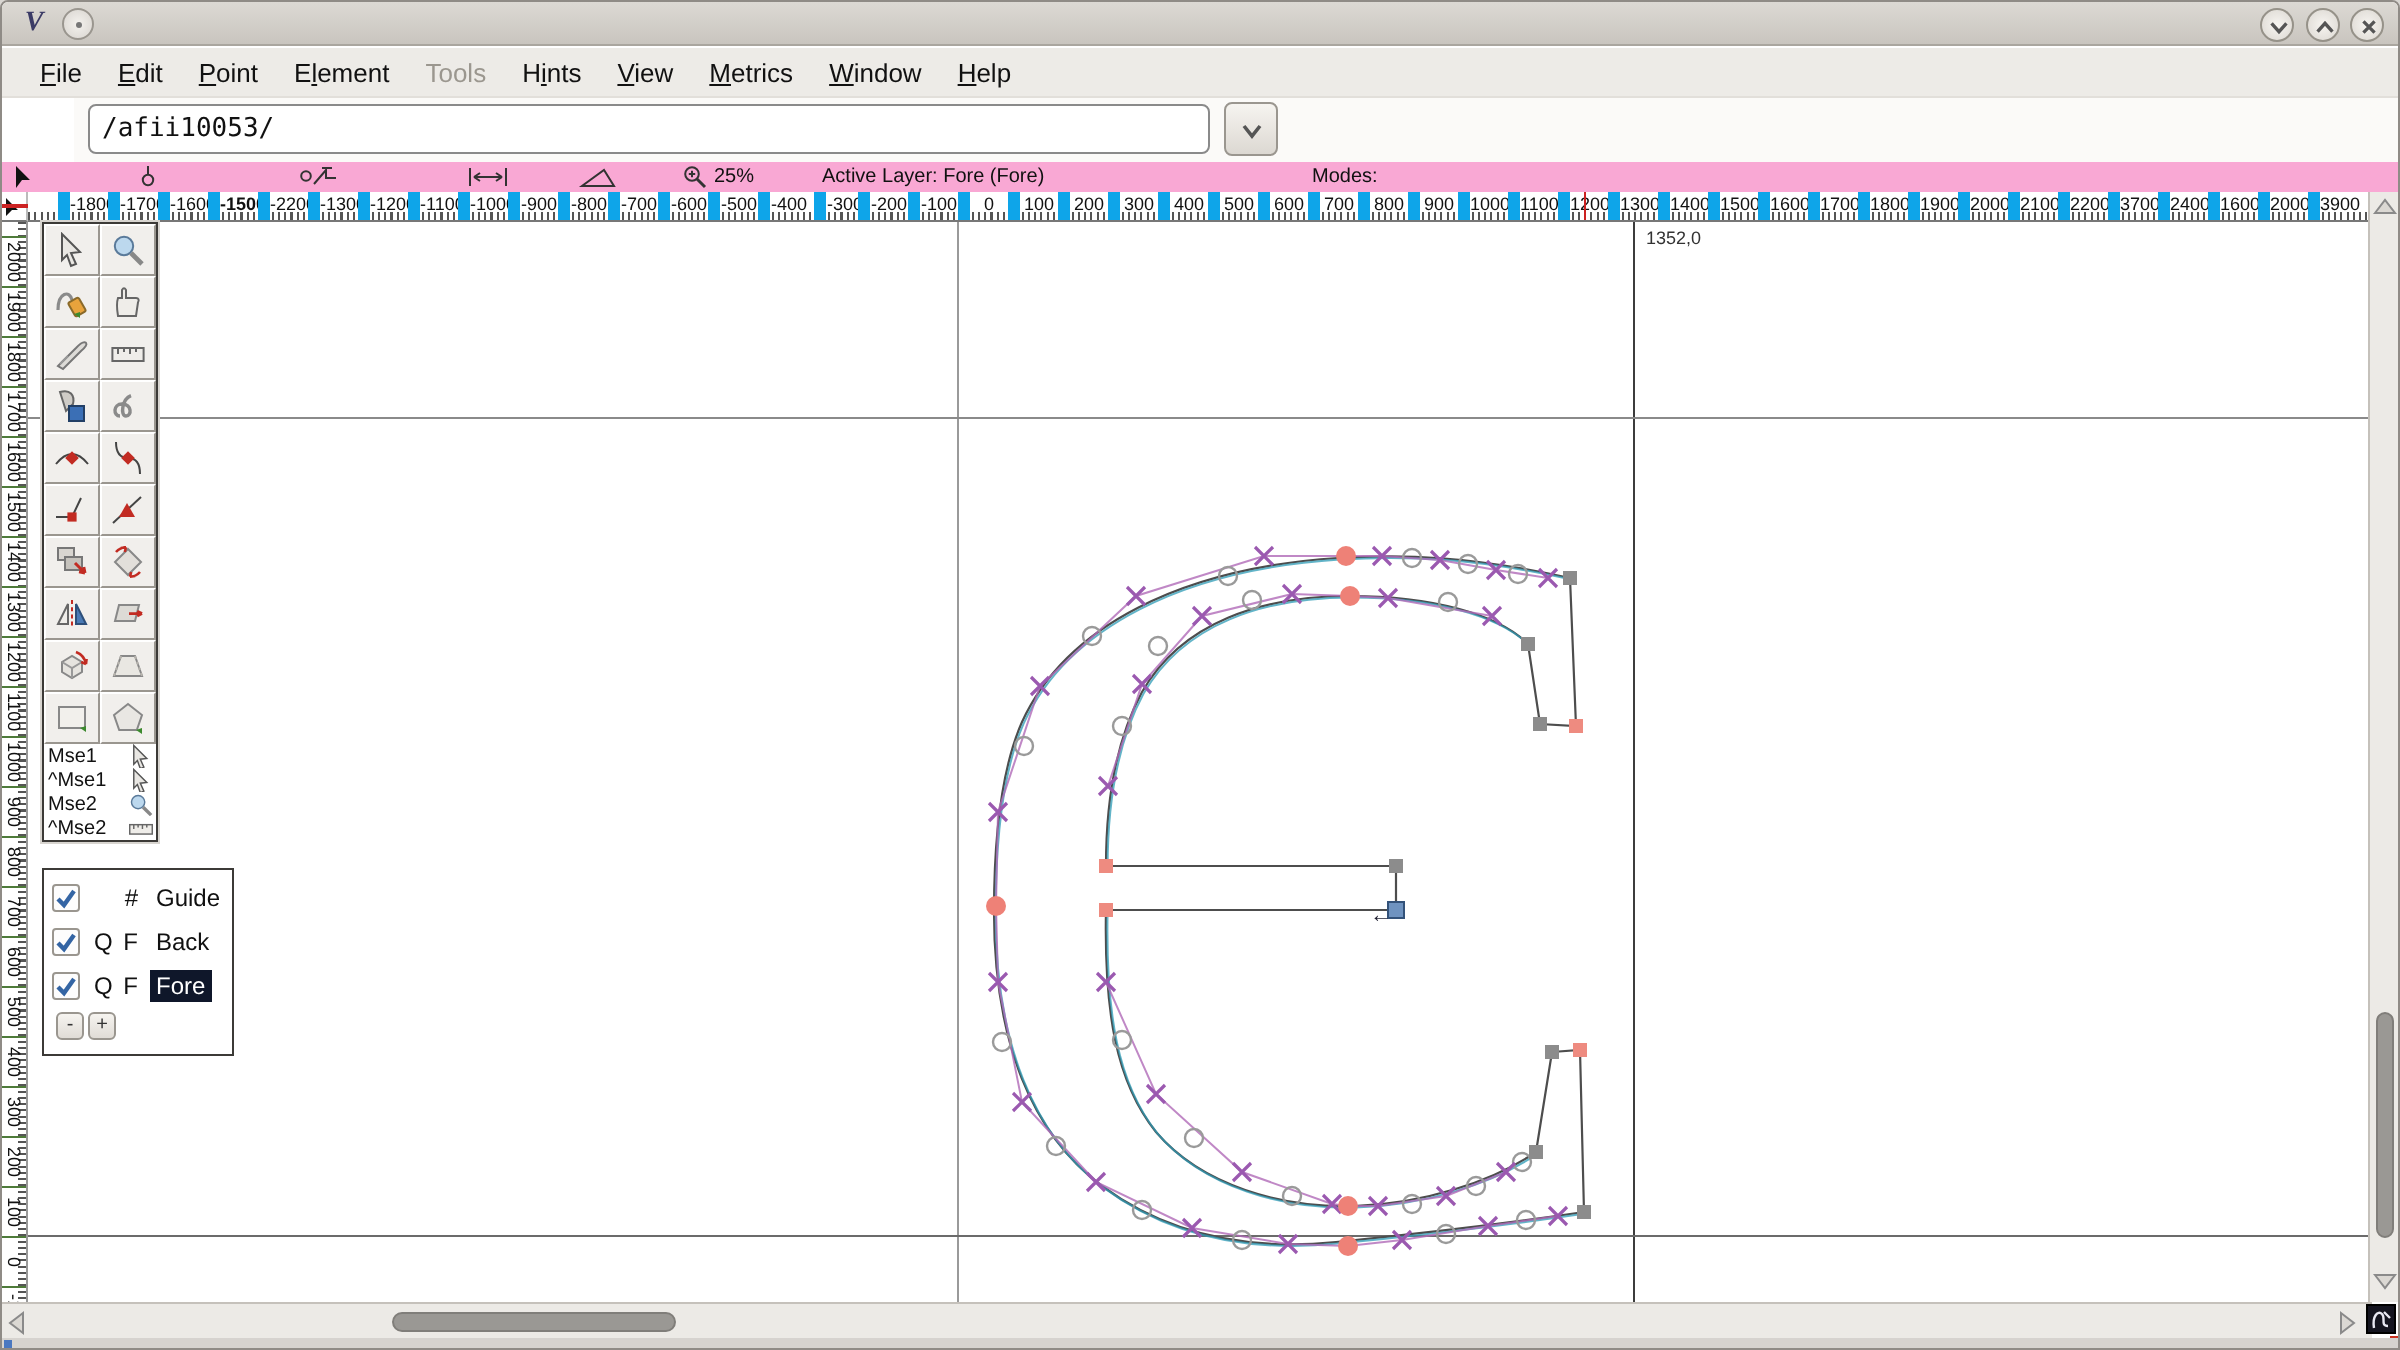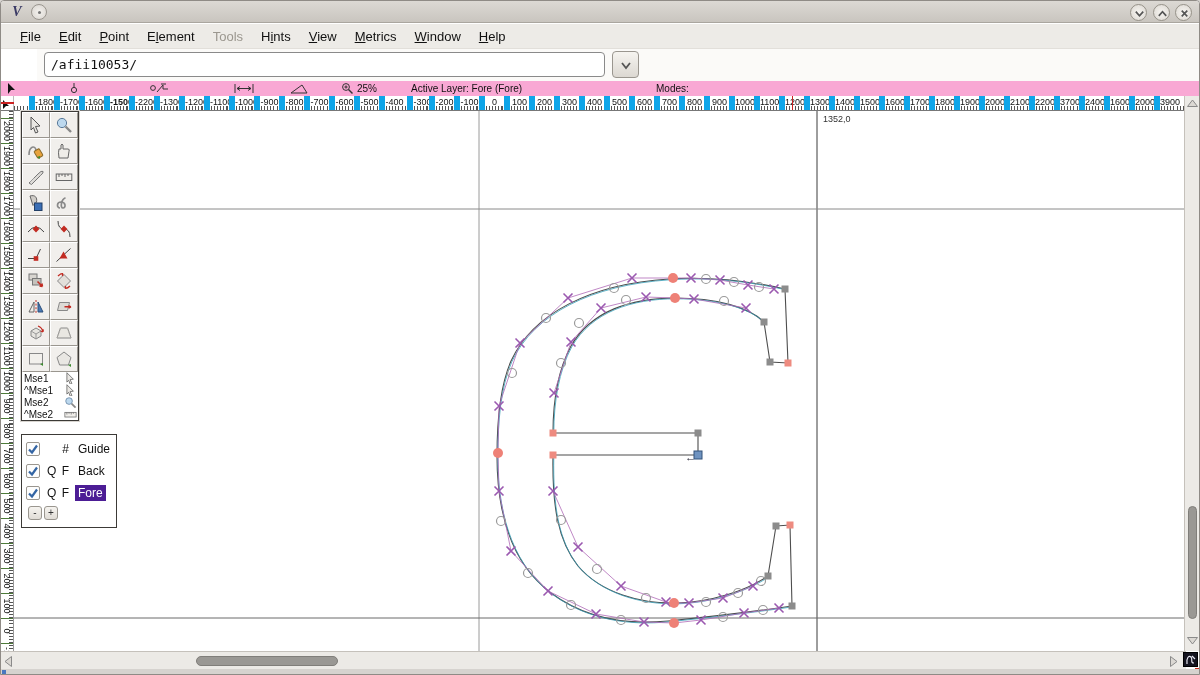--- a/index.html
+++ b/index.html
@@ -83,21 +83,21 @@
   .mse-row svg { position:absolute; right:1px; top:0; }
 
   
   #layers { position:absolute; left:20px; top:433px; width:96px; background:#fff;
     border:1px solid #3c3a37; padding:3px 0 3px 2px; }
   .layer-row { height:22px; display:flex; align-items:center; font-size:12px; color:#111; }
   .layer-cb { width:14px; height:14px; border:1px solid #9a968f; background:#fdfdfd; margin:0 4px 0 2px;
     position:relative; border-radius:2px; }
   .layer-cols { width:26px; text-align:right; margin-right:5px; letter-spacing:1px; white-space:pre; }
   .layer-label { padding:1px 3px; }
-  .layer-label.selected { background:#4c1d95; color:#fff; }
+  .layer-label.selected { background:#0f172a; color:#fff; }
   #layer-btns { height:20px; display:flex; gap:2px; padding:2px 0 0 4px; }
   .layer-small-btn { width:14px; height:14px; border:1px solid #9a968f; border-radius:3px;
     background:linear-gradient(#f6f4f0,#e0dcd6); font-size:10px; line-height:12px; text-align:center; color:#333; }
 
   
   #vscroll { position:absolute; right:0; top:95px; width:15px; height:555px; background:#eceae6;
     border-left:1px solid #c5c1bb; }
   #vthumb { position:absolute; left:3px; width:9px; border-radius:5px; background:#9a9894; border:1px solid #807e7a; }
   #hscroll { position:absolute; left:0; top:650px; width:1185px; height:18px; background:#eceae6;
     border-top:1px solid #c5c1bb; }

